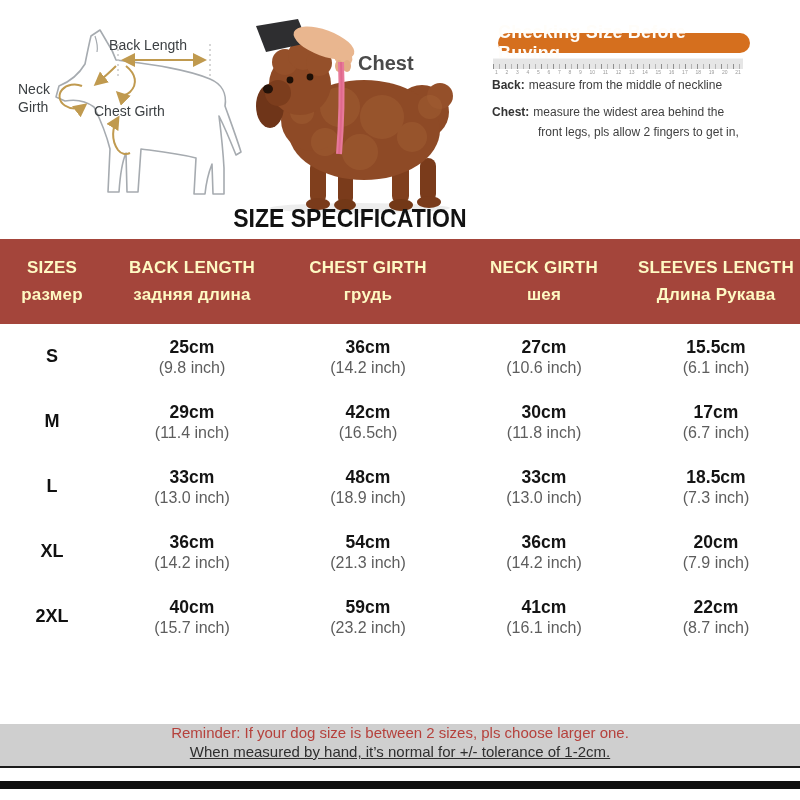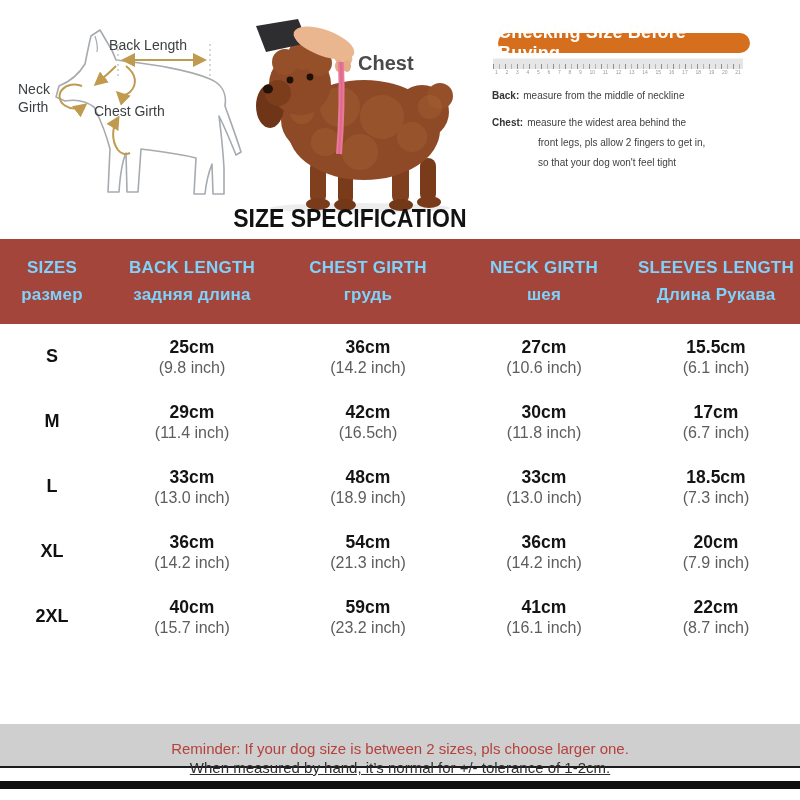--- a/index.html
+++ b/index.html
@@ -32,21 +32,21 @@
   .ruler .ticks {
     height:5px;
     background:
       repeating-linear-gradient(90deg, #8f8f8f 0 1px, transparent 1px 12px),
       repeating-linear-gradient(90deg, transparent 0 6px, #b5b5b5 6px 7px, transparent 7px 12px);
     background-color:#e6e6e6;
   }
   .ruler .nums { display:flex; justify-content:space-between; padding:0 2px; }
   .ruler .nums span { font-size:5px; color:#9b9b9b; line-height:6px; }
 
-  .guide-text { margin-top:11px; padding-left:4px; font-size:10px; color:#3f3f3f; line-height:20px; }
+  .guide-text { padding-left:4px; font-size:12px; color:#3f3f3f; line-height:20px; }
   .guide-text p { margin:0; }
   .guide-text .mt { margin-top:7px; }
   .guide-text .term { font-weight:bold; color:#333; margin-right:4px; }
   .guide-text .cont { padding-left:46px; }
 
   
   .page-title {
     position:absolute; top:204px; left:0; width:680px; text-align:center;
     font-size:25px; font-weight:bold; color:#121212; letter-spacing:0;padding-left:20px;
   }
@@ -54,36 +54,36 @@
 
   
   table.size-table {
     position:absolute; top:239px; left:0; width:800px;
     border-collapse:collapse; table-layout:fixed;
   }
   .size-table col.c1 { width:13%; } .size-table col.c2 { width:22%; }
   .size-table col.c3 { width:22%; } .size-table col.c4 { width:22%; }
   .size-table col.c5 { width:21%; }
   .size-table thead th {
-    background:#a4453b; color:#7dd3fc; height:85px; vertical-align:middle;
+    background:#a4453b; color:#fef9c3; height:85px; vertical-align:middle;
     font-size:17px; font-weight:bold; text-align:center; padding:0;
   }
   .size-table thead th .en { margin-bottom:7px; letter-spacing:0.2px; }
   .size-table thead th .ru { letter-spacing:0.2px; }
   .size-table tbody td { height:65px; text-align:center; vertical-align:middle; padding:0; }
   .size-table .size { font-size:18px; font-weight:bold; color:#111; }
   .size-table .cm { font-size:17.5px; font-weight:bold; color:#141414; }
   .size-table .inch { font-size:16px; color:#5d5d5d; margin-top:1px; }
 
   
   .footer-band {
     position:absolute; top:724px; left:0; width:800px; height:44px;
     background:#cfcfcf; border-bottom:2px solid #1c1c1c; text-align:center;
   }
-  .footer-band .rem { margin-top:16px; font-size:15px; color:#b5413c; }
+  .footer-band .rem { margin-top:0; font-size:15px; color:#b5413c; }
   .footer-band .tol { margin-top:2px; font-size:15px; color:#2e2e2e;text-decoration:underline; }
   .black-bar { position:absolute; top:781px; left:0; width:800px; height:8px; background:#0f0f0f; }
 </style>
 </head>
 <body>
 
 <div class="canvas">
 
   <div class="diagram">
     <svg viewBox="0 0 245 195">
@@ -198,21 +198,20 @@
           <span>18</span>
           <span>19</span>
           <span>20</span>
           <span>21</span>
         </div>
     </div>
     <div class="guide-text">
       <p class="gline"><span class="term">Back:</span><span>measure from the middle of neckline</span></p>
       <p class="gline mt"><span class="term">Chest:</span><span>measure the widest area behind the</span></p>
       <p class="gline cont">front legs, pls allow 2 fingers to get in,</p>
-      <p class="gline cont">so that your dog won't feel tight</p>
     </div>
   </div>
 
   <div class="page-title"><span>SIZE SPECIFICATION</span></div>
 
   <table class="size-table">
     <colgroup>
         <col class="c1">
         <col class="c2">
         <col class="c3">

